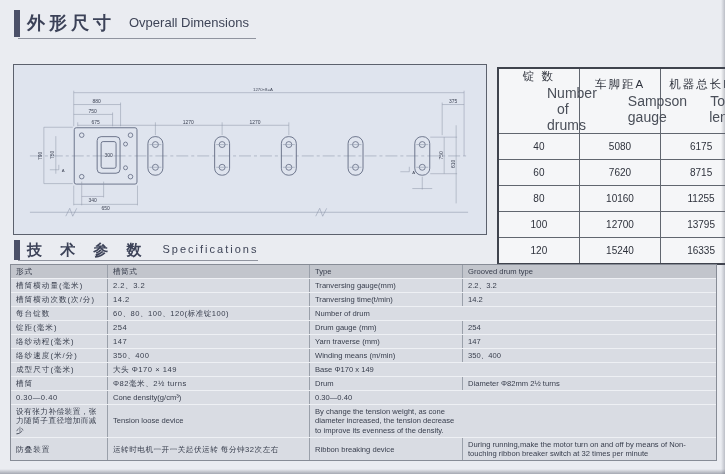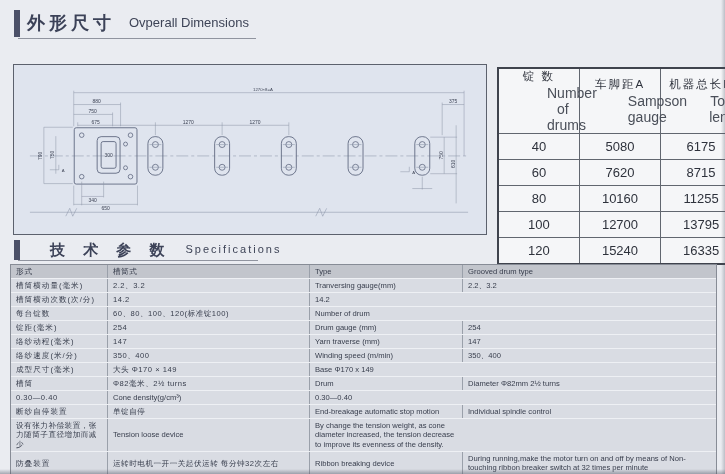--- a/index.html
+++ b/index.html
@@ -17,21 +17,21 @@
   .sec-underline{position:absolute;height:1px;background:#90949f;}
 
   #head1{left:14px;top:9px;height:28px;}
   #head1 .sec-bar{height:27px;}
   #head1 .sec-zh{font-size:18px;letter-spacing:4px;line-height:27px;}
   #head1 .sec-en{font-size:13px;line-height:29px;}
   #ul1{left:18px;top:38px;width:238px;}
 
   #head2{left:14px;top:238px;height:22px;}
   #head2 .sec-bar{height:20px;}
-  #head2 .sec-zh{font-size:15px;letter-spacing:7px;line-height:20px;margin-left:23px;}
+  #head2 .sec-zh{font-size:15px;letter-spacing:7px;line-height:20px;}
   #head2 .sec-en{font-size:11px;line-height:22px;letter-spacing:2px;}
   #ul2{left:18px;top:260px;width:240px;}
 
   
   #drawpanel{
     position:absolute;left:13px;top:64px;width:474px;height:171px;
     background:#dfe4ee;border:1px solid #5c616d;box-sizing:border-box;
   }
   #drawpanel svg{display:block;width:100%;height:100%;}
   .part{fill:none;stroke:#5f6880;stroke-width:0.9;}
@@ -45,21 +45,21 @@
   #dimtable{
     position:absolute;left:497px;top:67px;width:246px;height:171px;
     border-collapse:collapse;table-layout:fixed;
     background:#f5f6f8;font-size:10px;color:#2e323c;
   }
   #dimtable th,#dimtable td{border:1px solid #61666f;text-align:center;padding:0;}
   #dimtable{border:2px solid #3f434d;}
   #dimtable th{font-weight:normal;height:40px;}
   #dimtable .h-zh{font-size:11.5px;letter-spacing:2px;}
   #dimtable .h-en{font-size:14px;color:#4a4f59;margin-top:1px;padding-left:48px;}
-  #dimtable td{height:25px;font-size:13px;margin-left:36px;}
+  #dimtable td{height:25px;font-size:10px;margin-left:36px;}
 
   
   #spectable{
     position:absolute;left:10px;top:264px;width:707px;
     border:1px solid #878c96;box-sizing:border-box;
     background:#d9dce3;
   }
   .spec-row{
     display:grid;grid-template-columns:96px 202px 153px 1fr;
     border-top:1px solid #eef0f4;
@@ -267,20 +267,21 @@
     </div>
     <div class="spec-row">
       <div class="spec-cell">槽筒横动量(毫米)</div>
       <div class="spec-cell zh-val">2.2、3.2</div>
       <div class="spec-cell">Tranversing gauge(mm)</div>
       <div class="spec-cell">2.2、3.2</div>
     </div>
     <div class="spec-row">
       <div class="spec-cell">槽筒横动次数(次/分)</div>
       <div class="spec-cell zh-val">14.2</div>
+      <div class="spec-cell">Tranversing time(t/min)</div>
       <div class="spec-cell">14.2</div>
     </div>
     <div class="spec-row">
       <div class="spec-cell">每台锭数</div>
       <div class="spec-cell zh-val">60、80、100、120(标准锭100)</div>
       <div class="spec-cell">Number of drum</div>
     </div>
     <div class="spec-row">
       <div class="spec-cell">锭距(毫米)</div>
       <div class="spec-cell zh-val">254</div>
@@ -289,46 +290,40 @@
     </div>
     <div class="spec-row">
       <div class="spec-cell">络纱动程(毫米)</div>
       <div class="spec-cell zh-val">147</div>
       <div class="spec-cell">Yarn traverse (mm)</div>
       <div class="spec-cell">147</div>
     </div>
     <div class="spec-row">
       <div class="spec-cell">络纱速度(米/分)</div>
       <div class="spec-cell zh-val">350、400</div>
-      <div class="spec-cell">Winding speed (m/min)</div>
+      <div class="spec-cell">Winding means (m/min)</div>
       <div class="spec-cell">350、400</div>
     </div>
     <div class="spec-row">
       <div class="spec-cell">成型尺寸(毫米)</div>
       <div class="spec-cell zh-val">大头 Φ170 × 149</div>
       <div class="spec-cell">Base Φ170 x 149</div>
     </div>
     <div class="spec-row">
       <div class="spec-cell">槽筒</div>
       <div class="spec-cell zh-val">Φ82毫米、2½ turns</div>
       <div class="spec-cell">Drum</div>
       <div class="spec-cell">Diameter Φ82mm 2½ turns</div>
     </div>
     <div class="spec-row">
       <div class="spec-cell zh-val">0.30—0.40</div>
       <div class="spec-cell">Cone density(g/cm³)</div>
       <div class="spec-cell">0.30—0.40</div>
     </div>
     <div class="spec-row">
-      <div class="spec-cell">断纱自停装置</div>
-      <div class="spec-cell zh-val">单锭自停</div>
-      <div class="spec-cell">End-breakage automatic stop motion</div>
-      <div class="spec-cell">Individual spindle control</div>
-    </div>
-    <div class="spec-row">
       <div class="spec-cell zh-val">设有张力补偿装置，张力随筒子直径增加而减少</div>
       <div class="spec-cell">Tension loose device</div>
       <div class="spec-cell">By change the tension weight, as cone diameter increased, the tension decrease to improve its evenness of the density.</div>
     </div>
     <div class="spec-row">
       <div class="spec-cell">防叠装置</div>
       <div class="spec-cell zh-val">运转时电机一开一关起伏运转 每分钟32次左右</div>
       <div class="spec-cell">Ribbon breaking device</div>
       <div class="spec-cell">During running,make the motor turn on and off by means of Non-touching ribbon breaker switch at 32 times per minute</div>
     </div>

